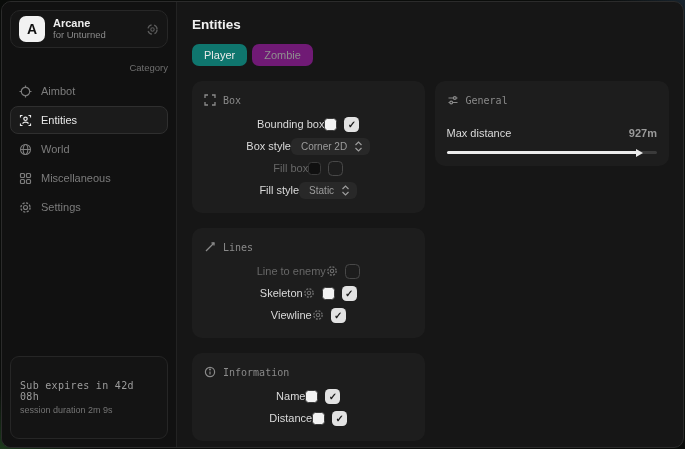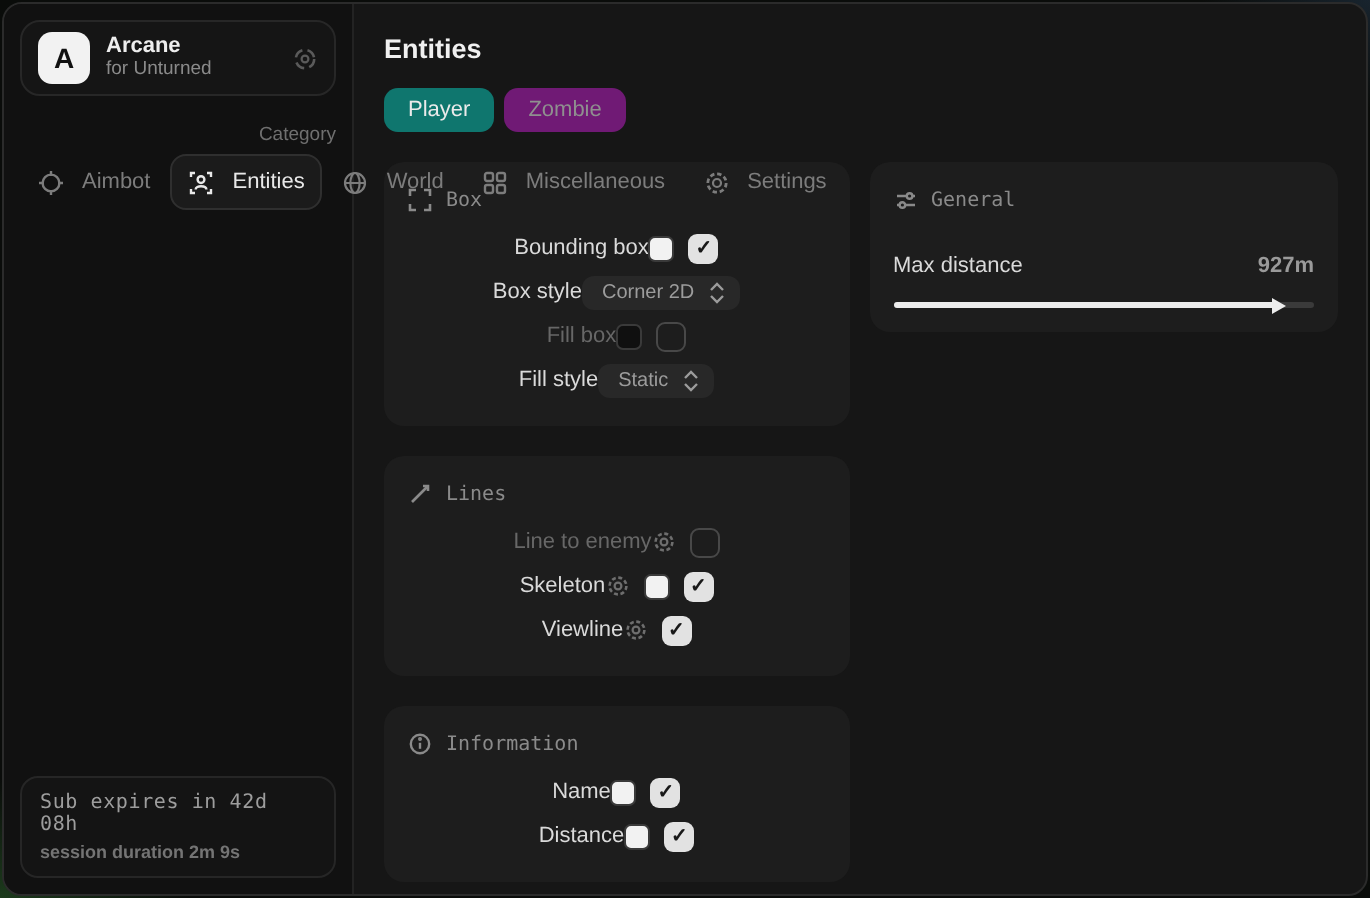--- a/index.html
+++ b/index.html
@@ -30,39 +30,39 @@
   .brand-logo {
     width:26px; height:26px; border-radius:7px; background:#f2f2f2;
     color:#111; font-weight:bold; font-size:14px;
     display:flex; align-items:center; justify-content:center;
   }
   .brand-text { flex:1; line-height:1.15; }
   .brand-title { color:#ededed; font-size:11px; font-weight:bold; }
   .brand-sub { color:#8a8a8a; font-size:9.5px; }
   .brand-sync { color:#5a5a5a; display:flex; align-items:center; }
   .category-label { color:#6f6f6f; font-size:9.5px; margin:14px 0 4px 7px;text-align:right; }
-  .nav { display:flex; gap:1px; }
+  .nav { display:flex; flex-direction:column; gap:1px; }
   .nav-item {
     display:flex; align-items:center; gap:9px; height:28px;
     padding:0 8px; border-radius:8px; border:1px solid transparent;
     color:#7c7c7c; font-size:11px; cursor:default;
   }
   .nav-item.active {
     background:#1b1b1b; border-color:#2f2f2f; color:#e9e9e9;
   }
   .nav-item .nicon { width:13px; display:flex; align-items:center; justify-content:center; }
   .sidebar-status {
     margin-top:auto; border:1px solid #262626; background:#141414;
-    border-radius:9px; padding:7px 9px;
+    border-radius:9px; padding:23px 9px;
   }
   .status-line1 {
     font-family:"DejaVu Sans Mono", monospace;
     color:#9d9d9d; font-size:10px; letter-spacing:0.3px;
   }
-  .status-line2 { color:#747474; font-size:9px; font-weight:bold; margin-top:3px; }
+  .status-line2 { color:#747474; font-size:9px; font-weight:normal; margin-top:3px; }
   
   .main { flex:1; padding:15px 14px 14px 15px; overflow:hidden; }
   .page-title { color:#f0f0f0; font-size:13.5px; font-weight:bold; }
   .tabs { display:flex; gap:5px; margin-top:12px; }
   .tab {
     font-size:11px; padding:5px 12px; border-radius:7px;
     background:#701a75; color:#8f8f8f; cursor:default;
   }
   .tab.active { background:#0f766e; color:#eaeaea; }
   .columns { display:flex; gap:10px; margin-top:15px; align-items:flex-start; }

